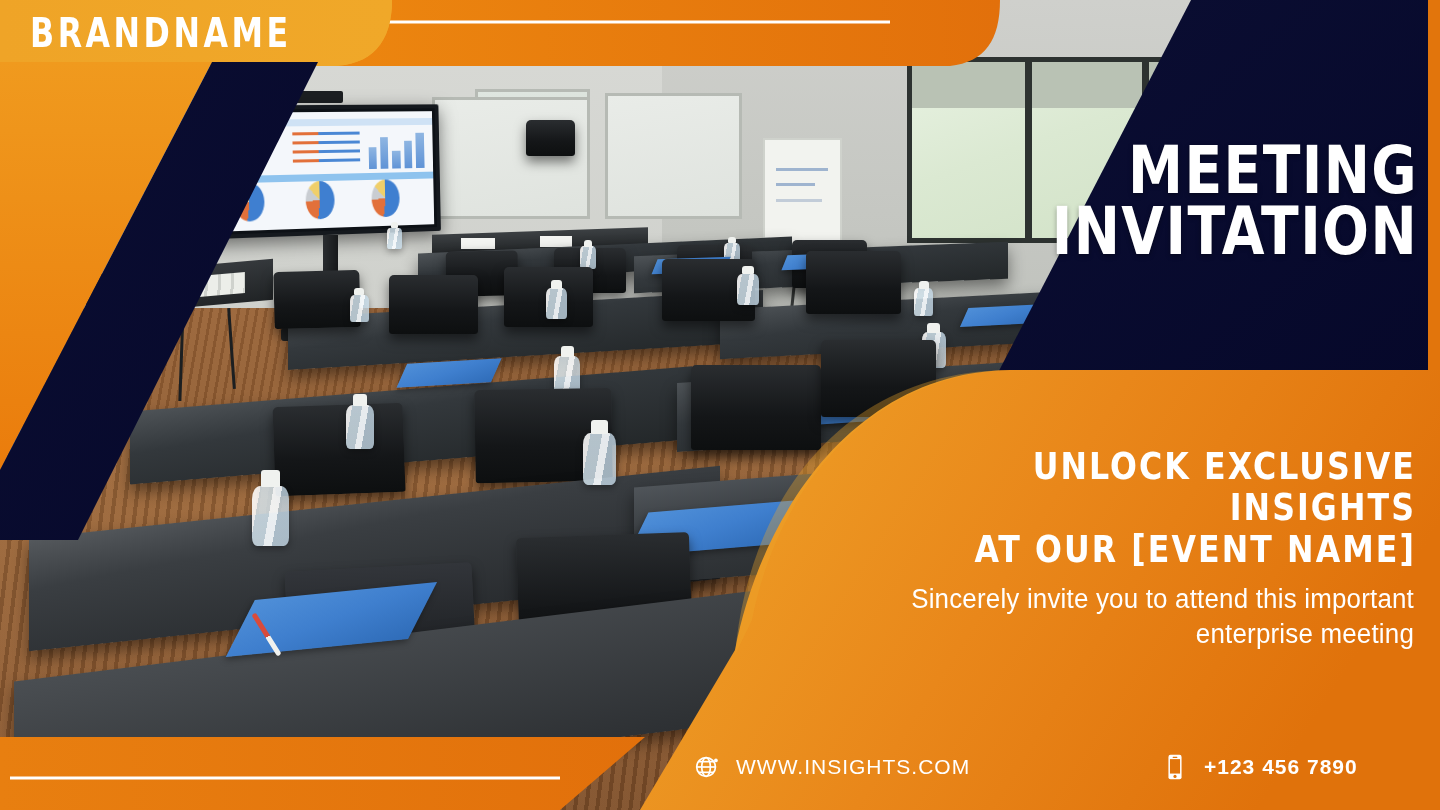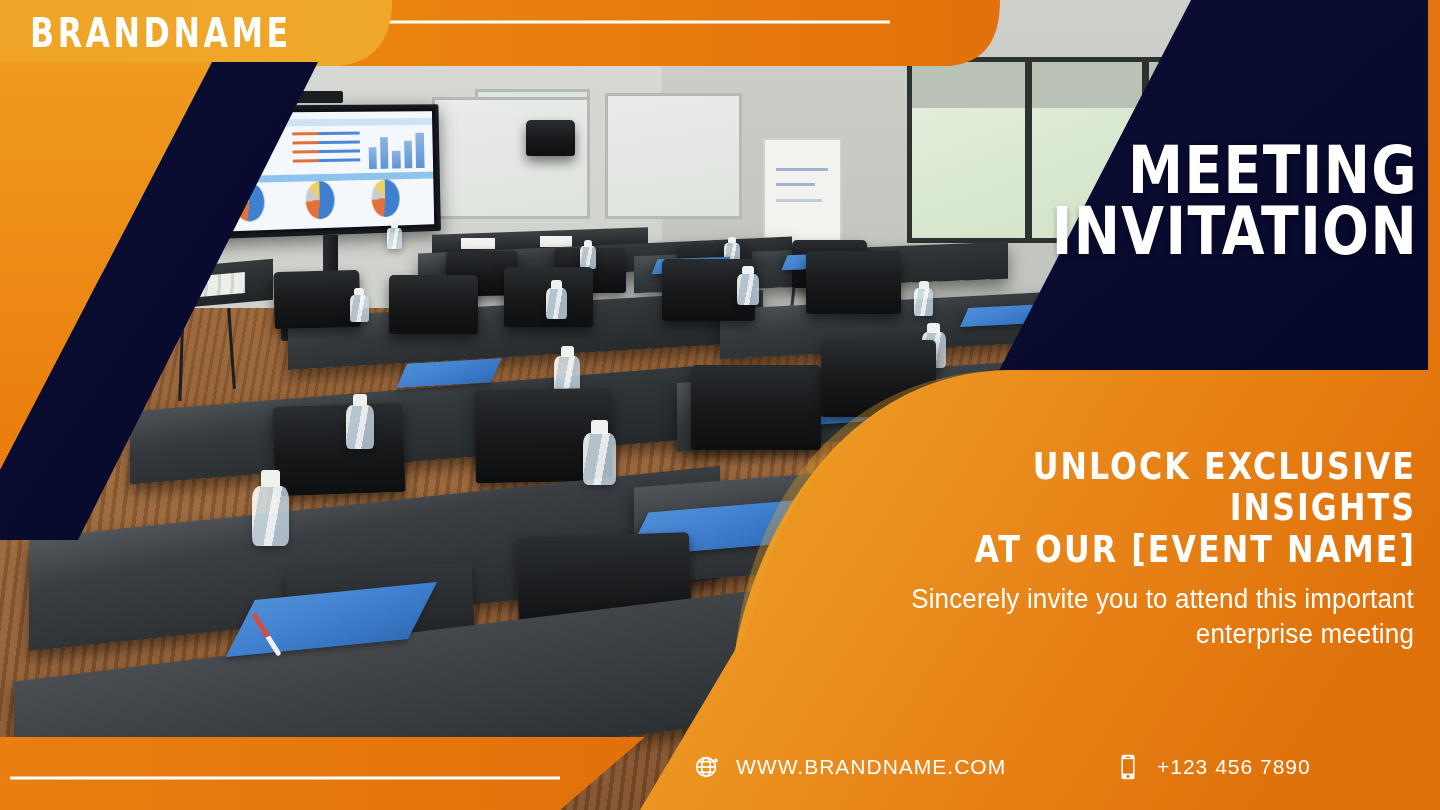--- a/index.html
+++ b/index.html
@@ -209,21 +209,21 @@
     position:absolute; right:26px; top:582px; width:620px;
     text-align:right; color:#ffffff; line-height:1.28;
     font-size:27px; letter-spacing:.2px;
     transform:scaleX(.96); transform-origin:right center;
   }
   .contact{
     position:absolute; left:692px; top:752px;
     display:flex; align-items:center; gap:14px;
     color:#fff; font-size:21px; letter-spacing:1px;
   }
-  .contact.phone{ left:1113px; }
+  .contact.phone{ left:1160px;font-weight:bold; }
   .contact .txt{ white-space:nowrap; }
   .ico{ width:30px; height:30px; flex:0 0 30px; }
   .ico svg{ width:100%; height:100%; display:block; }
 </style>
 </head>
 <body>
 
 <div class="poster">
 
   <div class="photo">
@@ -416,21 +416,21 @@
         <g fill="none" stroke="#ffffff" stroke-width="1.8">
           <circle cx="15" cy="16" r="10"></circle>
           <ellipse cx="15" cy="16" rx="4.6" ry="10"></ellipse>
           <line x1="5" y1="16" x2="25" y2="16"></line>
           <line x1="6.8" y1="10.3" x2="23.2" y2="10.3"></line>
           <line x1="6.8" y1="21.7" x2="23.2" y2="21.7"></line>
         </g>
         <circle cx="25.5" cy="9" r="2" fill="#ffffff"></circle>
       </svg>
     </span>
-    <span class="txt">WWW.BRANDNAME.COM</span>
+    <span class="txt">WWW.INSIGHTS.COM</span>
   </div>
 
   <div class="contact phone">
     <span class="ico">
       <svg viewBox="0 0 32 32">
         <rect x="9" y="3" width="14" height="26" rx="2.2" fill="#ffffff"></rect>
         <rect x="10.6" y="7.6" width="10.8" height="15.4" fill="#E2750C"></rect>
         <rect x="13.4" y="5" width="5.2" height="1.4" rx="0.7" fill="#E2750C"></rect>
         <circle cx="16" cy="26" r="1.7" fill="#E2750C"></circle>
       </svg>

